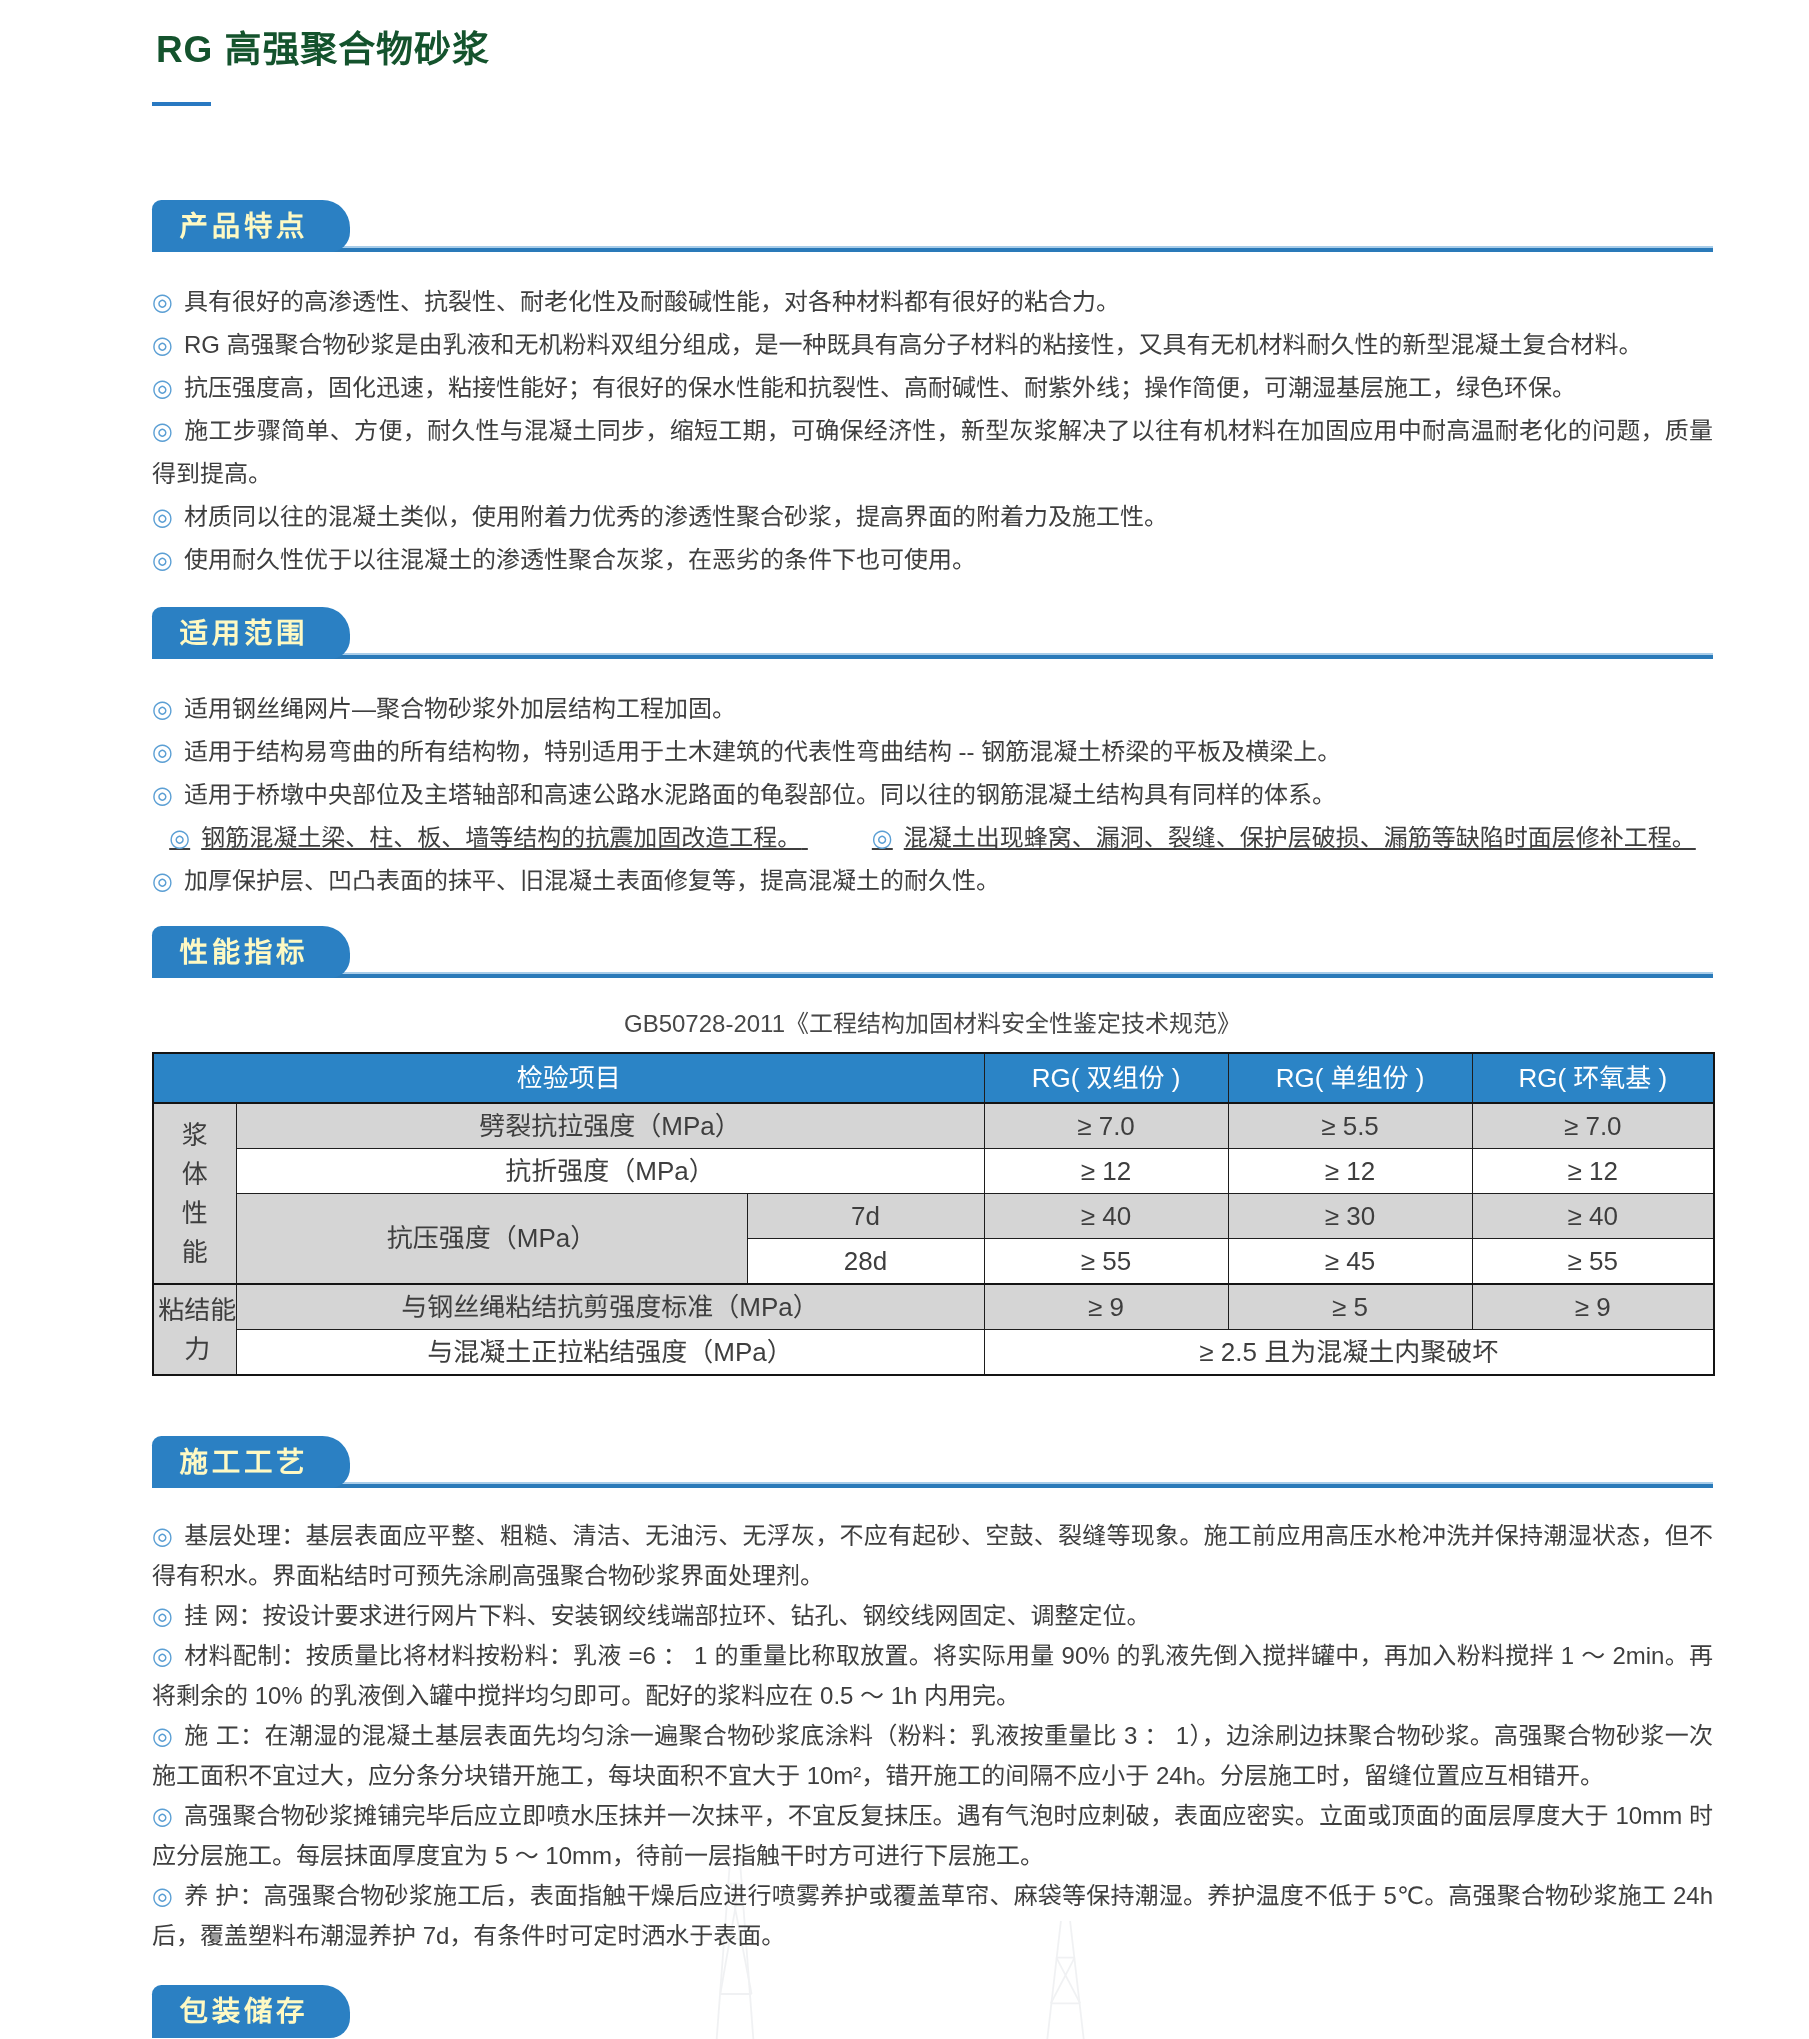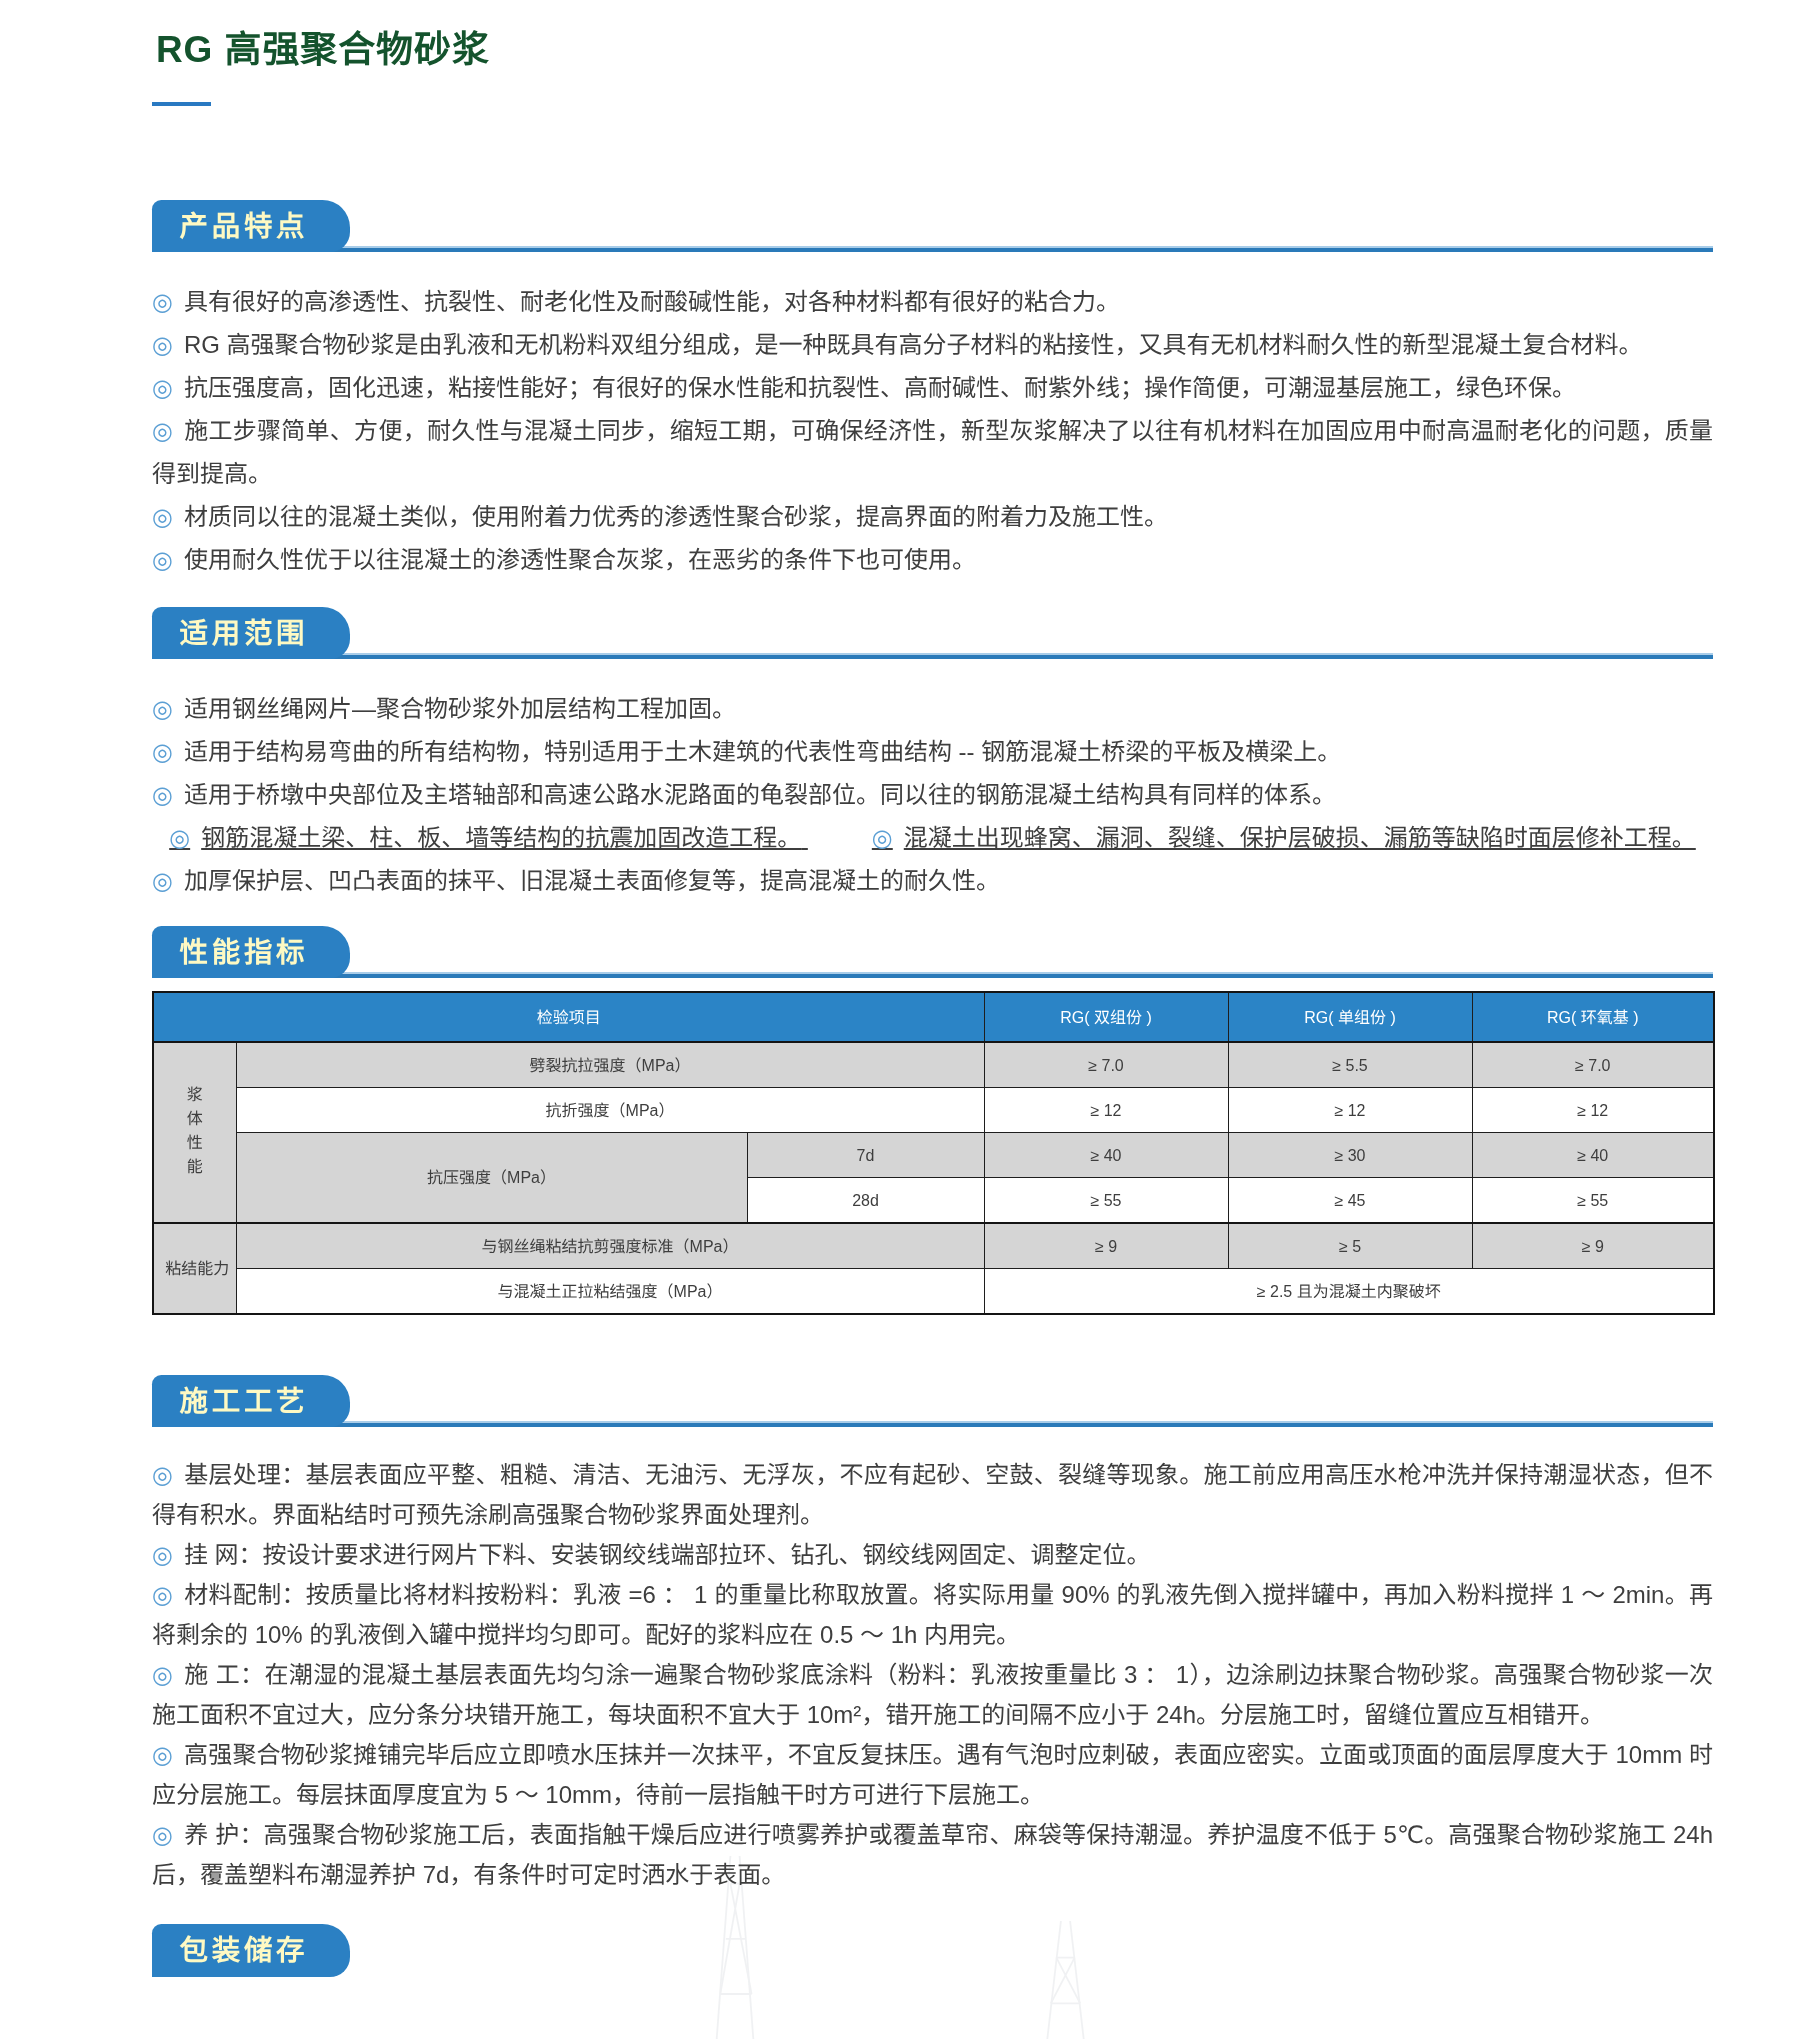--- a/index.html
+++ b/index.html
@@ -67,21 +67,21 @@
     text-align:center;
     font-size:24px;color:#474747;
     margin-top:26px;
   }
   table.perf{
     width:100%;
     border-collapse:collapse;
     table-layout:fixed;
     margin-top:13px;
     border:2.8px solid #141414;
-    font-size:16px;
+    font-size:26px;
   }
   table.perf th,table.perf td{
     border:1.8px solid #1e1e1e;
     text-align:center;
     vertical-align:middle;
     padding:5.5px 3.7px;
     height:33px;
     line-height:31px;
   }
   table.perf thead th{
@@ -166,20 +166,21 @@
       <span><span class="bullet">◎</span><span>钢筋混凝土梁、柱、板、墙等结构的抗震加固改造工程。</span></span>
       <span class="second"><span class="bullet">◎</span><span>混凝土出现蜂窝、漏洞、裂缝、保护层破损、漏筋等缺陷时面层修补工程。</span></span>
     </p>
     <p class="item"><span class="bullet">◎</span><span>加厚保护层、凹凸表面的抹平、旧混凝土表面修复等，提高混凝土的耐久性。</span></p>
   </div>
 
   <div class="section-head mt-perf-head">
     <div class="sh-rule"></div>
     <div class="sh-badge">性能指标</div>
   </div>
+  <div class="tbl-caption">GB50728-2011《工程结构加固材料安全性鉴定技术规范》</div>
 
   <table class="perf">
     <colgroup>
       <col style="width:83px">
         <col style="width:511px">
         <col style="width:237px">
       <col style="width:244px">
         <col style="width:244px">
         <col style="width:242px">
     </colgroup>

